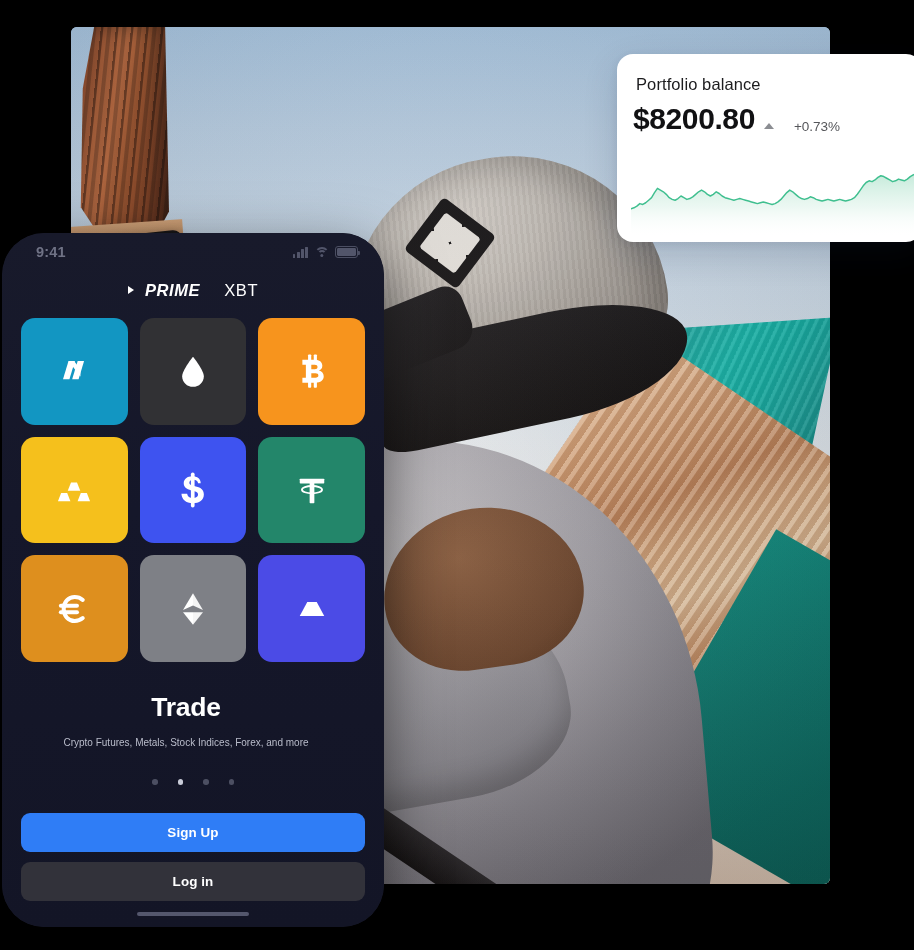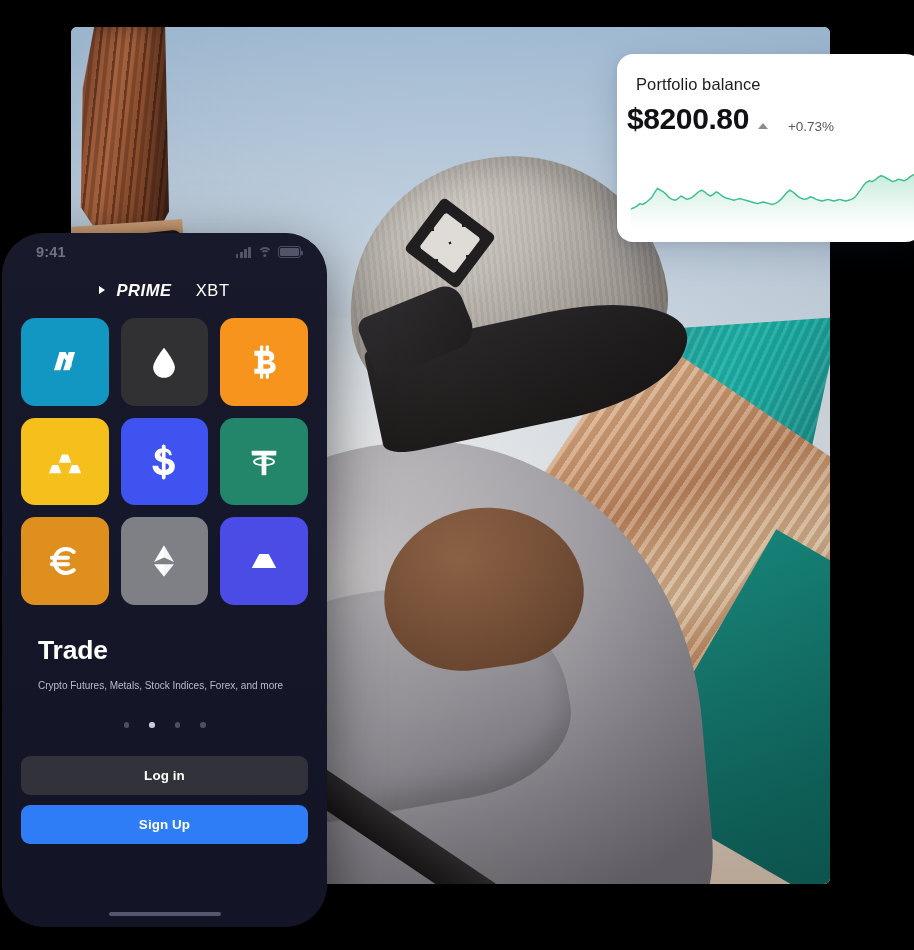--- a/index.html
+++ b/index.html
@@ -336,21 +336,21 @@
   }
   .pc-title {
     position: absolute;
     left: 19px; top: 21px;
     font-size: 16.5px;
     color: #1c1c1e;
     letter-spacing: .1px;
   }
   .pc-row {
     position: absolute;
-    left: 10px; top: 48px;
+    left: 16px; top: 48px;
     display: flex;
     align-items: baseline;
     gap: 9px;
   }
   .pc-amount {
     font-size: 30px;
     font-weight: 700;
     color: #111113;
     letter-spacing: -.4px;
   }
@@ -373,21 +373,21 @@
     left: 14px; right: 0; top: 96px;
     height: 86px;
   }
   .pc-chart svg { display: block; width: 100%; height: 100%; }
 
   
   .phone {
     position: absolute;
     left: 2px;
     top: 233px;
-    width: 325px;
+    width: 382px;
     height: 694px;
     background: #161726;
     border-radius: 42px;
     overflow: hidden;
     box-shadow: 0 20px 60px rgba(0,0,0,.55);
   }
   .phone-inner {
     position: absolute;
     inset: 0;
     background: linear-gradient(180deg, #181A2B 0%, #15172A 40%, #131526 100%);
@@ -494,22 +494,22 @@
     display: flex;
     align-items: center;
     justify-content: center;
     overflow: hidden;
   }
   .tile svg { display: block; }
 
   
   .headline {
     flex: 0 0 auto;
-    text-align: left;
-    padding: 30px 18px 0 36px;
+    text-align: center;
+    padding: 30px 18px 0 4px;
   }
   .headline h1 {
     font-size: 26.5px;
     line-height: 1.17;
     font-weight: 700;
     color: #ffffff;
     letter-spacing: -.2px;
   }
   .headline p {
     margin-top: 13px;
@@ -756,22 +756,22 @@
       </div>
 
       <div class="dots" id="dots">
           <span class="dot"></span>
           <span class="dot active"></span>
           <span class="dot"></span>
           <span class="dot"></span>
         </div>
 
       <div class="cta">
+        <button class="btn btn-primary">Sign Up</button>
         <button class="btn btn-secondary">Log in</button>
-        <button class="btn btn-primary">Sign Up</button>
       </div>
 
       <div class="home-indicator">
         <div class="home-bar"></div>
       </div>
 
     </div>
   </div>
 
 </div>

